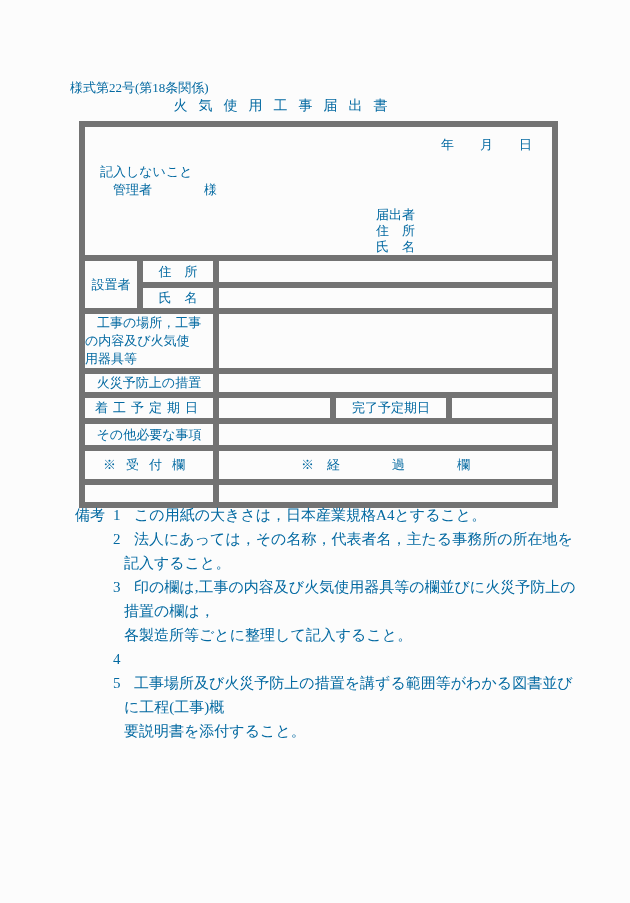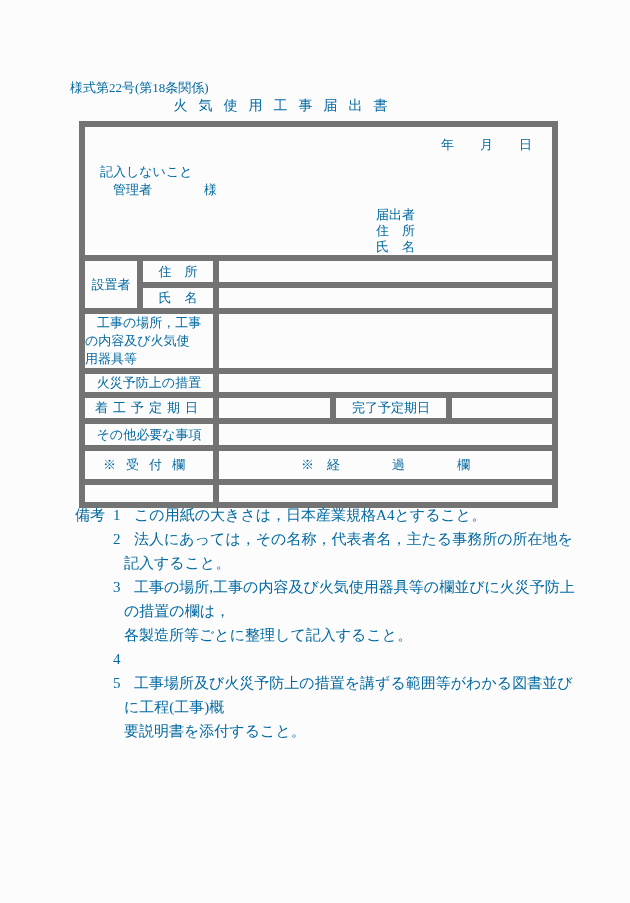--- a/index.html
+++ b/index.html
@@ -172,21 +172,21 @@
       <div class="note-item">
         <span class="note-num">1</span>
         <div class="note-text">この用紙の大きさは，日本産業規格A4とすること。</div>
       </div>
       <div class="note-item">
         <span class="note-num">2</span>
         <div class="note-text">法人にあっては，その名称，代表者名，主たる事務所の所在地を記入すること。</div>
       </div>
       <div class="note-item">
         <span class="note-num">3</span>
-        <div class="note-text">工事の場所,工事の内容及び火気使用器具等の欄並びに火災予防上の措置の欄は，
+        <div class="note-text">印の欄は,工事の内容及び火気使用器具等の欄並びに火災予防上の措置の欄は，
 各製造所等ごとに整理して記入すること。</div>
       </div>
       <div class="note-item">
         <span class="note-num">4</span>
       </div>
       <div class="note-item">
         <span class="note-num">5</span>
         <div class="note-text">工事場所及び火災予防上の措置を講ずる範囲等がわかる図書並びに工程(工事)概
 要説明書を添付すること。</div>
       </div>

